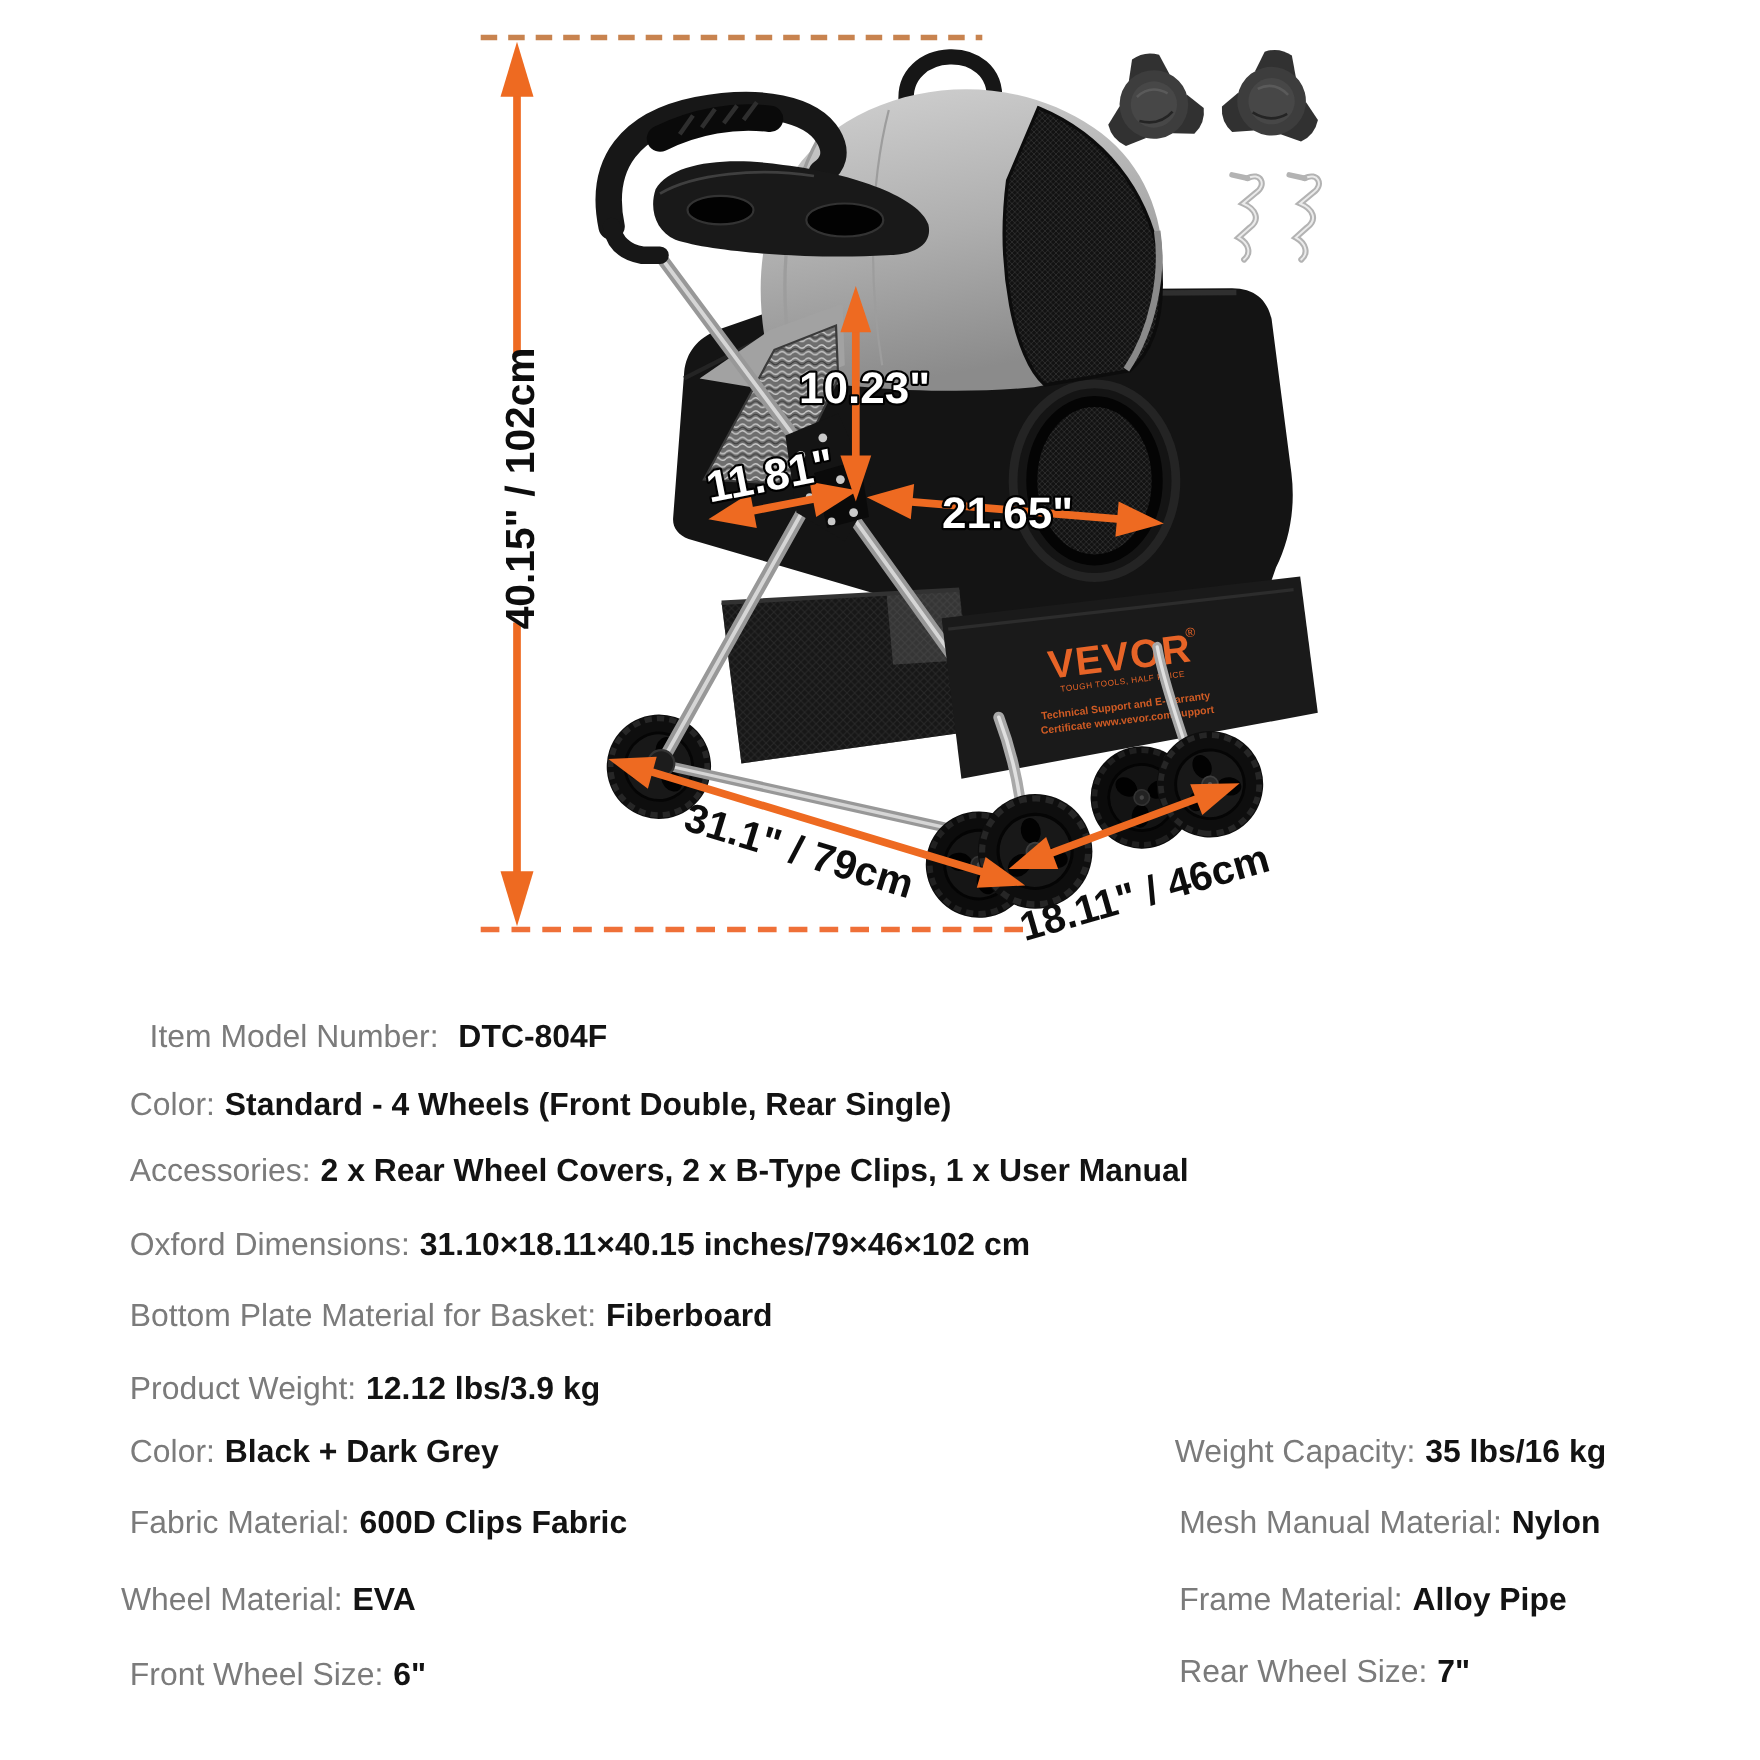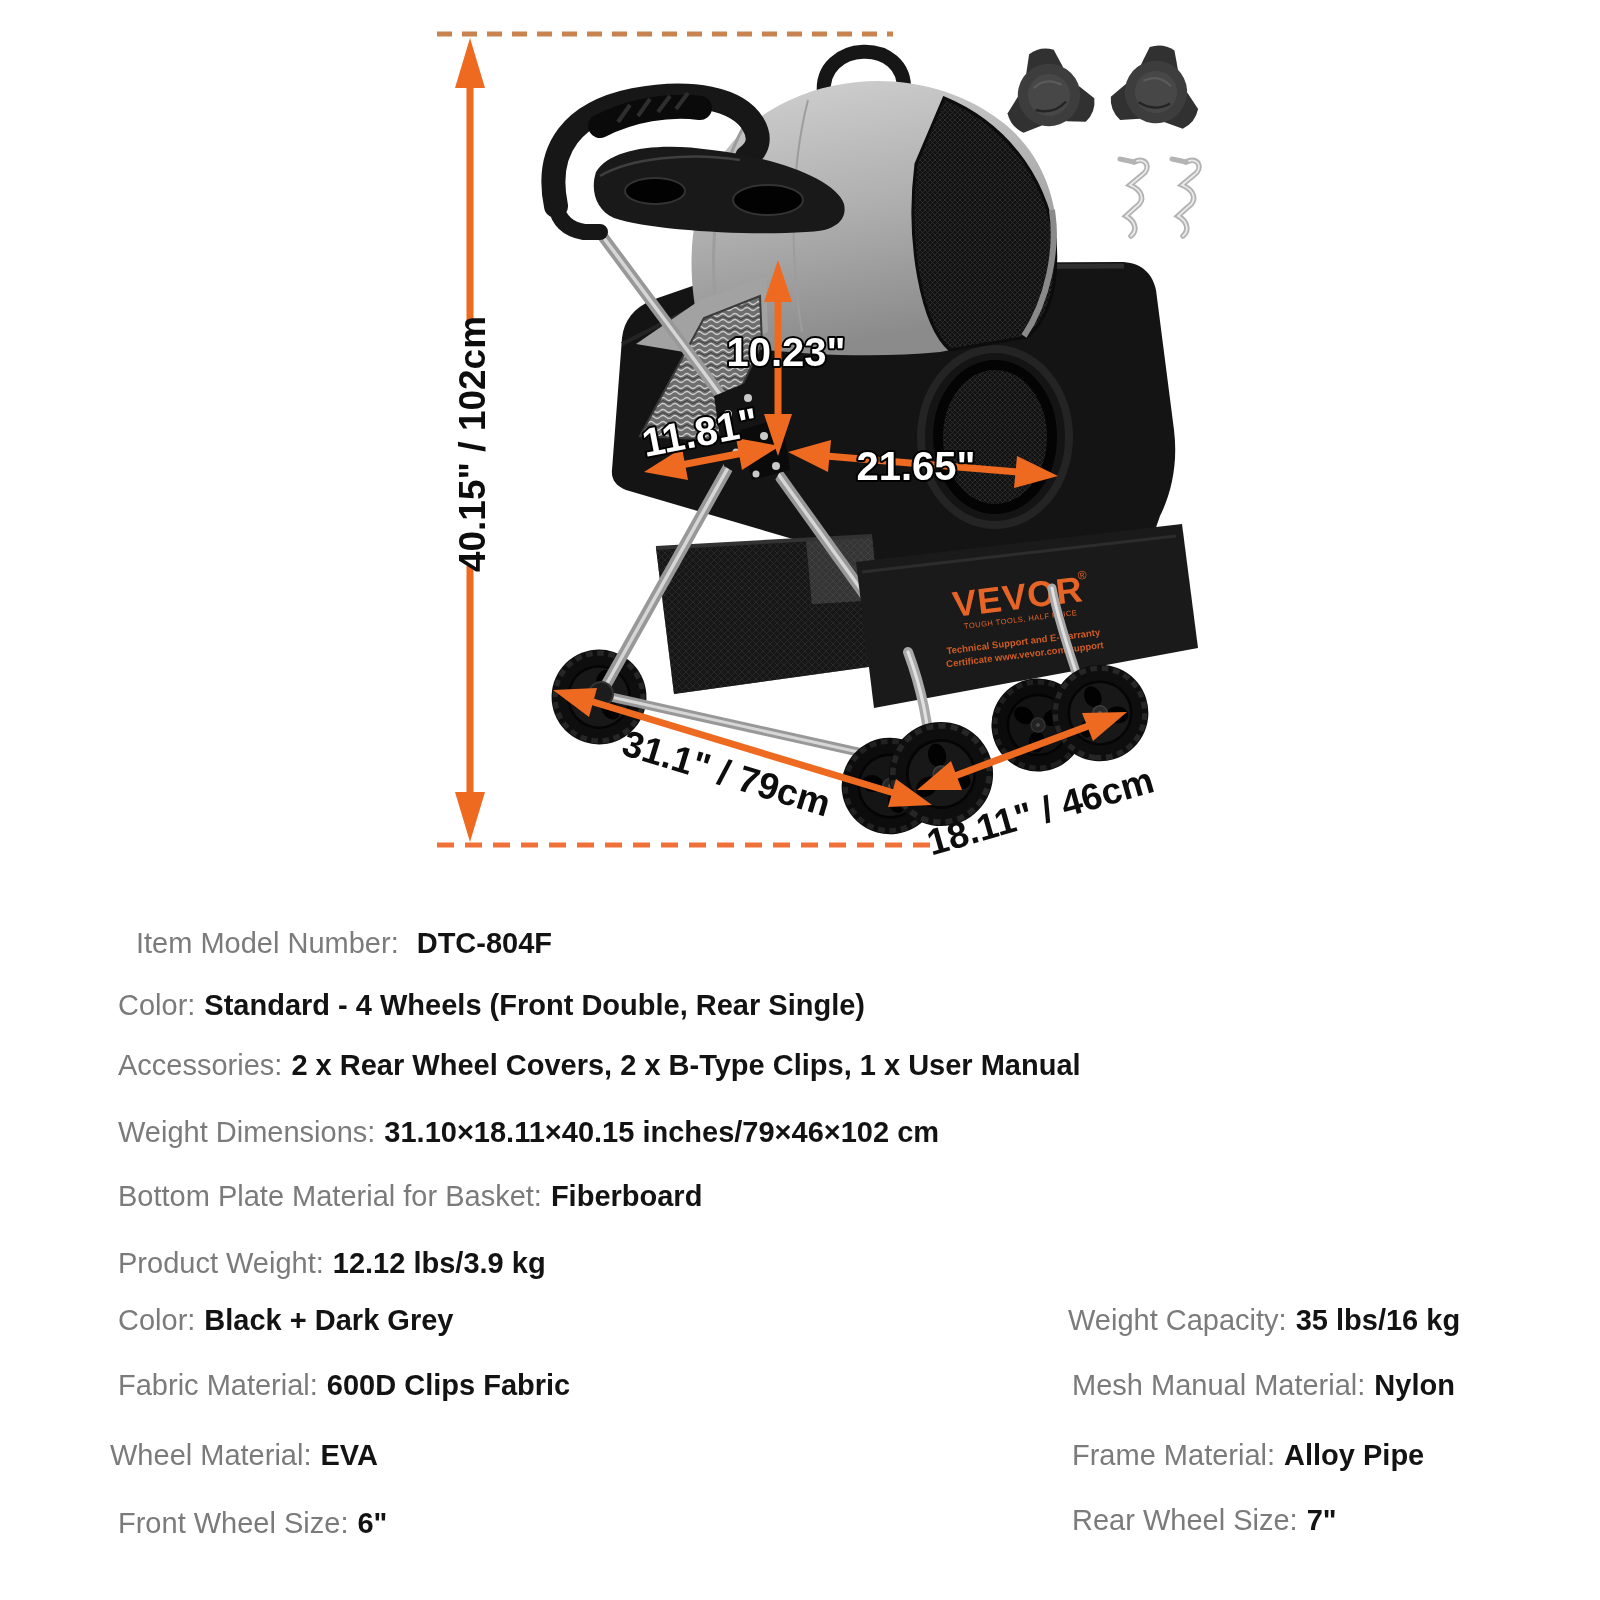--- a/index.html
+++ b/index.html
@@ -254,21 +254,21 @@
     <div class="spec-row" style="left:136px;top:926px;">
       <span class="spec-label">Item Model Number:</span><span class="spec-value g2">DTC-804F</span>
     </div>
     <div class="spec-row" style="left:118px;top:988px;">
       <span class="spec-label">Color:</span><span class="spec-value">Standard - 4 Wheels (Front Double, Rear Single)</span>
     </div>
     <div class="spec-row" style="left:118px;top:1048px;">
       <span class="spec-label">Accessories:</span><span class="spec-value">2 x Rear Wheel Covers, 2 x B-Type Clips, 1 x User Manual</span>
     </div>
     <div class="spec-row" style="left:118px;top:1115px;">
-      <span class="spec-label">Weight Dimensions:</span><span class="spec-value">31.10×18.11×40.15 inches/79×46×102 cm</span>
+      <span class="spec-label">Oxford Dimensions:</span><span class="spec-value">31.10×18.11×40.15 inches/79×46×102 cm</span>
     </div>
     <div class="spec-row" style="left:118px;top:1179px;">
       <span class="spec-label">Bottom Plate Material for Basket:</span><span class="spec-value">Fiberboard</span>
     </div>
     <div class="spec-row" style="left:118px;top:1246px;">
       <span class="spec-label">Product Weight:</span><span class="spec-value">12.12 lbs/3.9 kg</span>
     </div>
     <div class="spec-row" style="left:118px;top:1303px;">
       <span class="spec-label">Color:</span><span class="spec-value">Black + Dark Grey</span>
     </div>

